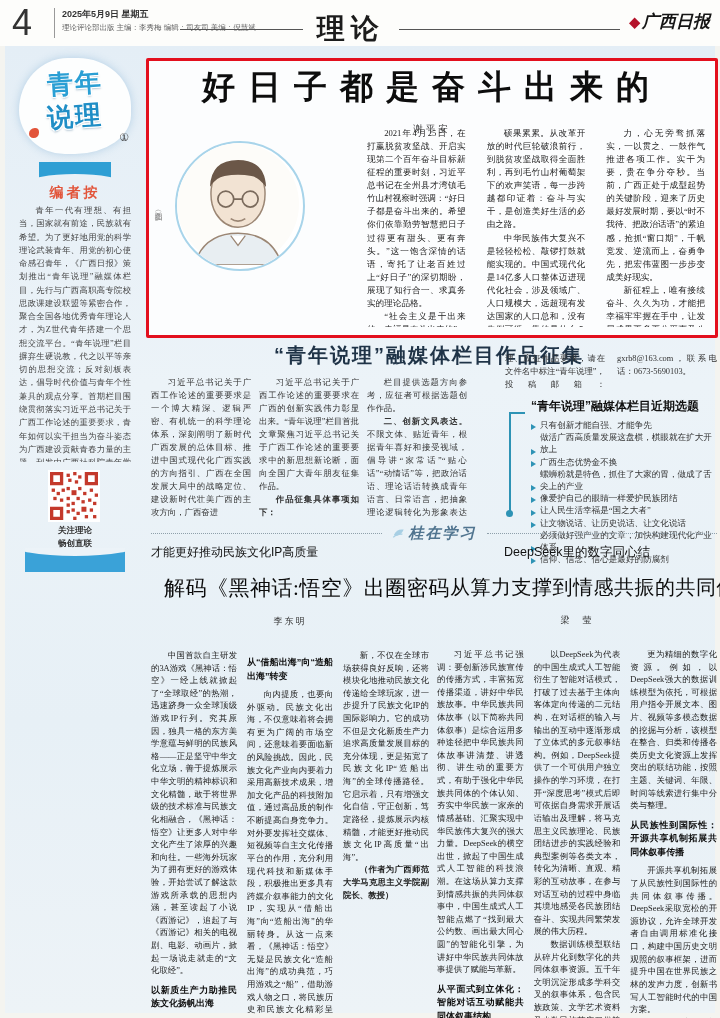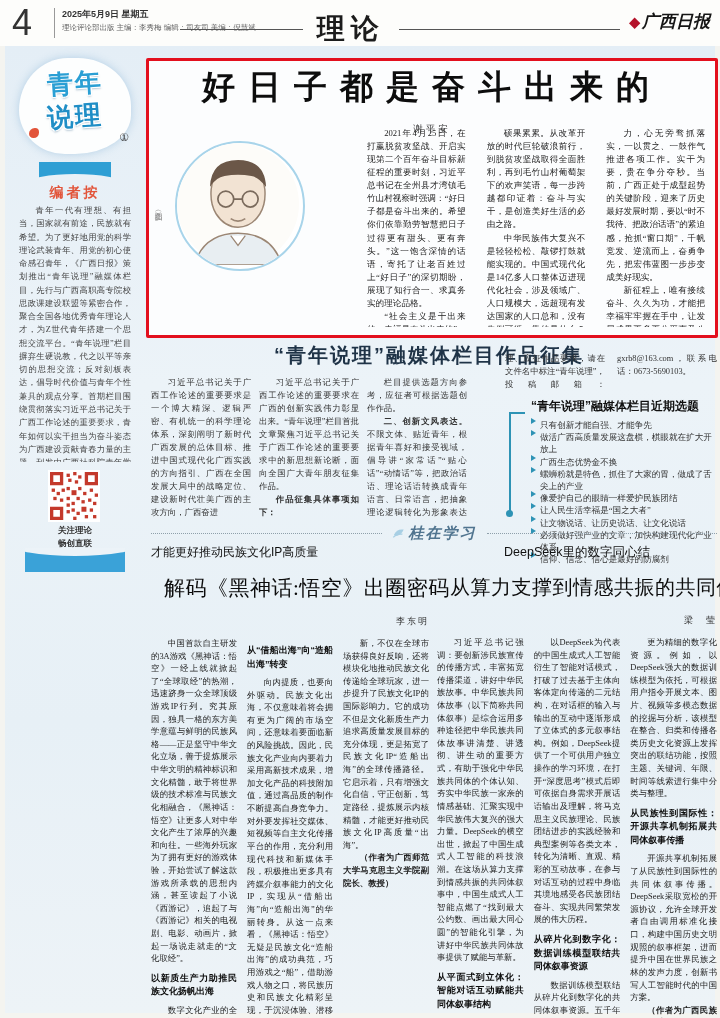--- a/index.html
+++ b/index.html
@@ -60,37 +60,37 @@
             font-size:8.4px;line-height:1.55;text-align:justify;color:#333;}
   .call-col p{margin:0;text-indent:2em;}
   .call-col .bold{font-weight:bold;}
   .c1{left:146px;} .c2{left:254px;} .c3{left:362px;}
   .contact{position:absolute;left:500px;top:306px;width:212px;height:44px;overflow:hidden;column-count:2;column-gap:12px;
            font-size:8.4px;line-height:1.55;text-align:justify;color:#333;}
   .topics{position:absolute;left:500px;top:352px;width:214px;height:124px;}
   .topics .bracket{position:absolute;left:4px;top:14px;width:14px;height:98px;border-left:2px solid #2e93b5;border-top:2px solid #2e93b5;}
   .topics .dot{position:absolute;left:1px;top:112px;width:7px;height:7px;border-radius:50%;background:#2e93b5;}
   .topics-title{margin:0 0 4px 26px;font-size:12px;font-weight:bold;color:#0f0f0f;font-family:"Liberation Sans",sans-serif;}
-  .topic{margin-left:26px;font-size:8.6px;line-height:1.42;color:#333;display:flex;align-items:flex-start;}
+  .topic{margin-left:26px;font-size:8.6px;line-height:1.42;color:#333;display:flex;align-items:flex-end;}
   .topic .arrow{flex:0 0 auto;width:0;height:0;border-left:5px solid #2e93b5;border-top:3px solid transparent;
                 border-bottom:3px solid transparent;margin-right:4px;position:relative;top:-1px;}
   
   .study{position:absolute;left:146px;top:478px;width:566px;display:flex;align-items:center;}
   .dots{flex:1;border-top:1px dotted #8fa0ab;}
   .study-label{margin:0 10px;font-size:15px;font-weight:bold;font-style:italic;color:#50748f;letter-spacing:2px;}
   .leaf{width:13px;height:13px;margin-right:4px;vertical-align:-2px;}
   
   .art{position:absolute;top:498px;}
   .art-l{left:146px;width:278px;}
   .art-r{left:432px;width:280px;}
   .kicker{font-size:12px;color:#111;margin:0 0 2px 0;font-family:"Liberation Sans",sans-serif;}
   .art-r .kicker{text-align:center;font-size:12.5px;}
   .art-head{font-size:21px;font-weight:400;color:#0d0d0d;margin:13px;letter-spacing:0.5px;white-space:nowrap;}
   .art-r .art-head{text-align:center;font-size:20px;}
-  .art-author{text-align:right;font-size:9px;color:#333;margin:7px 0 10px 0;letter-spacing:2px;}
+  .art-author{text-align:center;font-size:9px;color:#333;margin:7px 0 22px 0;letter-spacing:2px;}
   .a-cols{display:flex;gap:10px;height:390px;}
   .a-col{flex:1;overflow:hidden;font-size:8.4px;line-height:1.5;text-align:justify;color:#222;}
   .a-col p{margin:0;text-indent:2em;}
   .a-col .sub{font-weight:bold;text-indent:0;margin:6px 0;font-size:9px;color:#0d0d0d;font-family:"Liberation Sans",sans-serif;}
   .a-col .attr{font-weight:bold;text-indent:2em;}
 </style>
 </head>
 <body>
 
 <div class="page">
@@ -290,21 +290,20 @@
       <p class="kicker">DeepSeek里的数字同心结</p>
       <h2 class="art-head">从算力支撑到情感共振的共同体叙事</h2>
       <p class="art-author">梁　莹</p>
       <div class="a-cols">
         <div class="a-col">
           <p>习近平总书记强调：要创新涉民族宣传的传播方式，丰富拓宽传播渠道，讲好中华民族故事。中华民族共同体故事（以下简称共同体叙事）是综合运用多种途径把中华民族共同体故事讲清楚、讲透彻、讲生动的重要方式，有助于强化中华民族共同体的个体认知、夯实中华民族一家亲的情感基础、汇聚实现中华民族伟大复兴的强大力量。DeepSeek的横空出世，掀起了中国生成式人工智能的科技浪潮。在这场从算力支撑到情感共振的共同体叙事中，中国生成式人工智能点燃了“找到最大公约数、画出最大同心圆”的智能化引擎，为讲好中华民族共同体故事提供了赋能与革新。</p>
           <p class="sub">从平面式到立体化：智能对话互动赋能共同体叙事结构</p>
         </div>
         <div class="a-col">
           <p>以DeepSeek为代表的中国生成式人工智能衍生了智能对话模式，打破了过去基于主体向客体定向传递的二元结构，在对话框的输入与输出的互动中逐渐形成了立体式的多元叙事结构。例如，DeepSeek提供了一个可供用户独立操作的学习环境，在打开“深度思考”模式后即可依据自身需求开展话语输出及理解，将马克思主义民族理论、民族团结进步的实践经验和典型案例等各类文本，转化为清晰、直观、精彩的互动故事，在参与对话互动的过程中身临其境地感受各民族团结奋斗、实现共同繁荣发展的伟大历程。</p>
-          <p class="sub">从碎片化到数字化：数据训练模型联结共同体叙事资源</p>
           <p>数据训练模型联结从碎片化到数字化的共同体叙事资源。五千年文明沉淀形成多学科交叉的叙事体系，包含民族政策、文学艺术资料及少数民族节庆习俗等素材。</p>
         </div>
         <div class="a-col">
           <p>更为精细的数字化资源。例如，以DeepSeek强大的数据训练模型为依托，可根据用户指令开展文本、图片、视频等多模态数据的挖掘与分析，该模型在整合、归类和传播各类历史文化资源上发挥突出的联结功能，按照主题、关键词、年限、时间等线索进行集中分类与整理。</p>
           <p class="sub">从民族性到国际性：开源共享机制拓展共同体叙事传播</p>
           <p>开源共享机制拓展了从民族性到国际性的共同体叙事传播。DeepSeek采取宽松的开源协议，允许全球开发者自由调用标准化接口，构建中国历史文明观照的叙事框架，进而提升中国在世界民族之林的发声力度，创新书写人工智能时代的中国方案。</p>
           <p class="attr">（作者为广西民族大学团委书记、教授）</p>
         </div>
       </div>
     </div>

